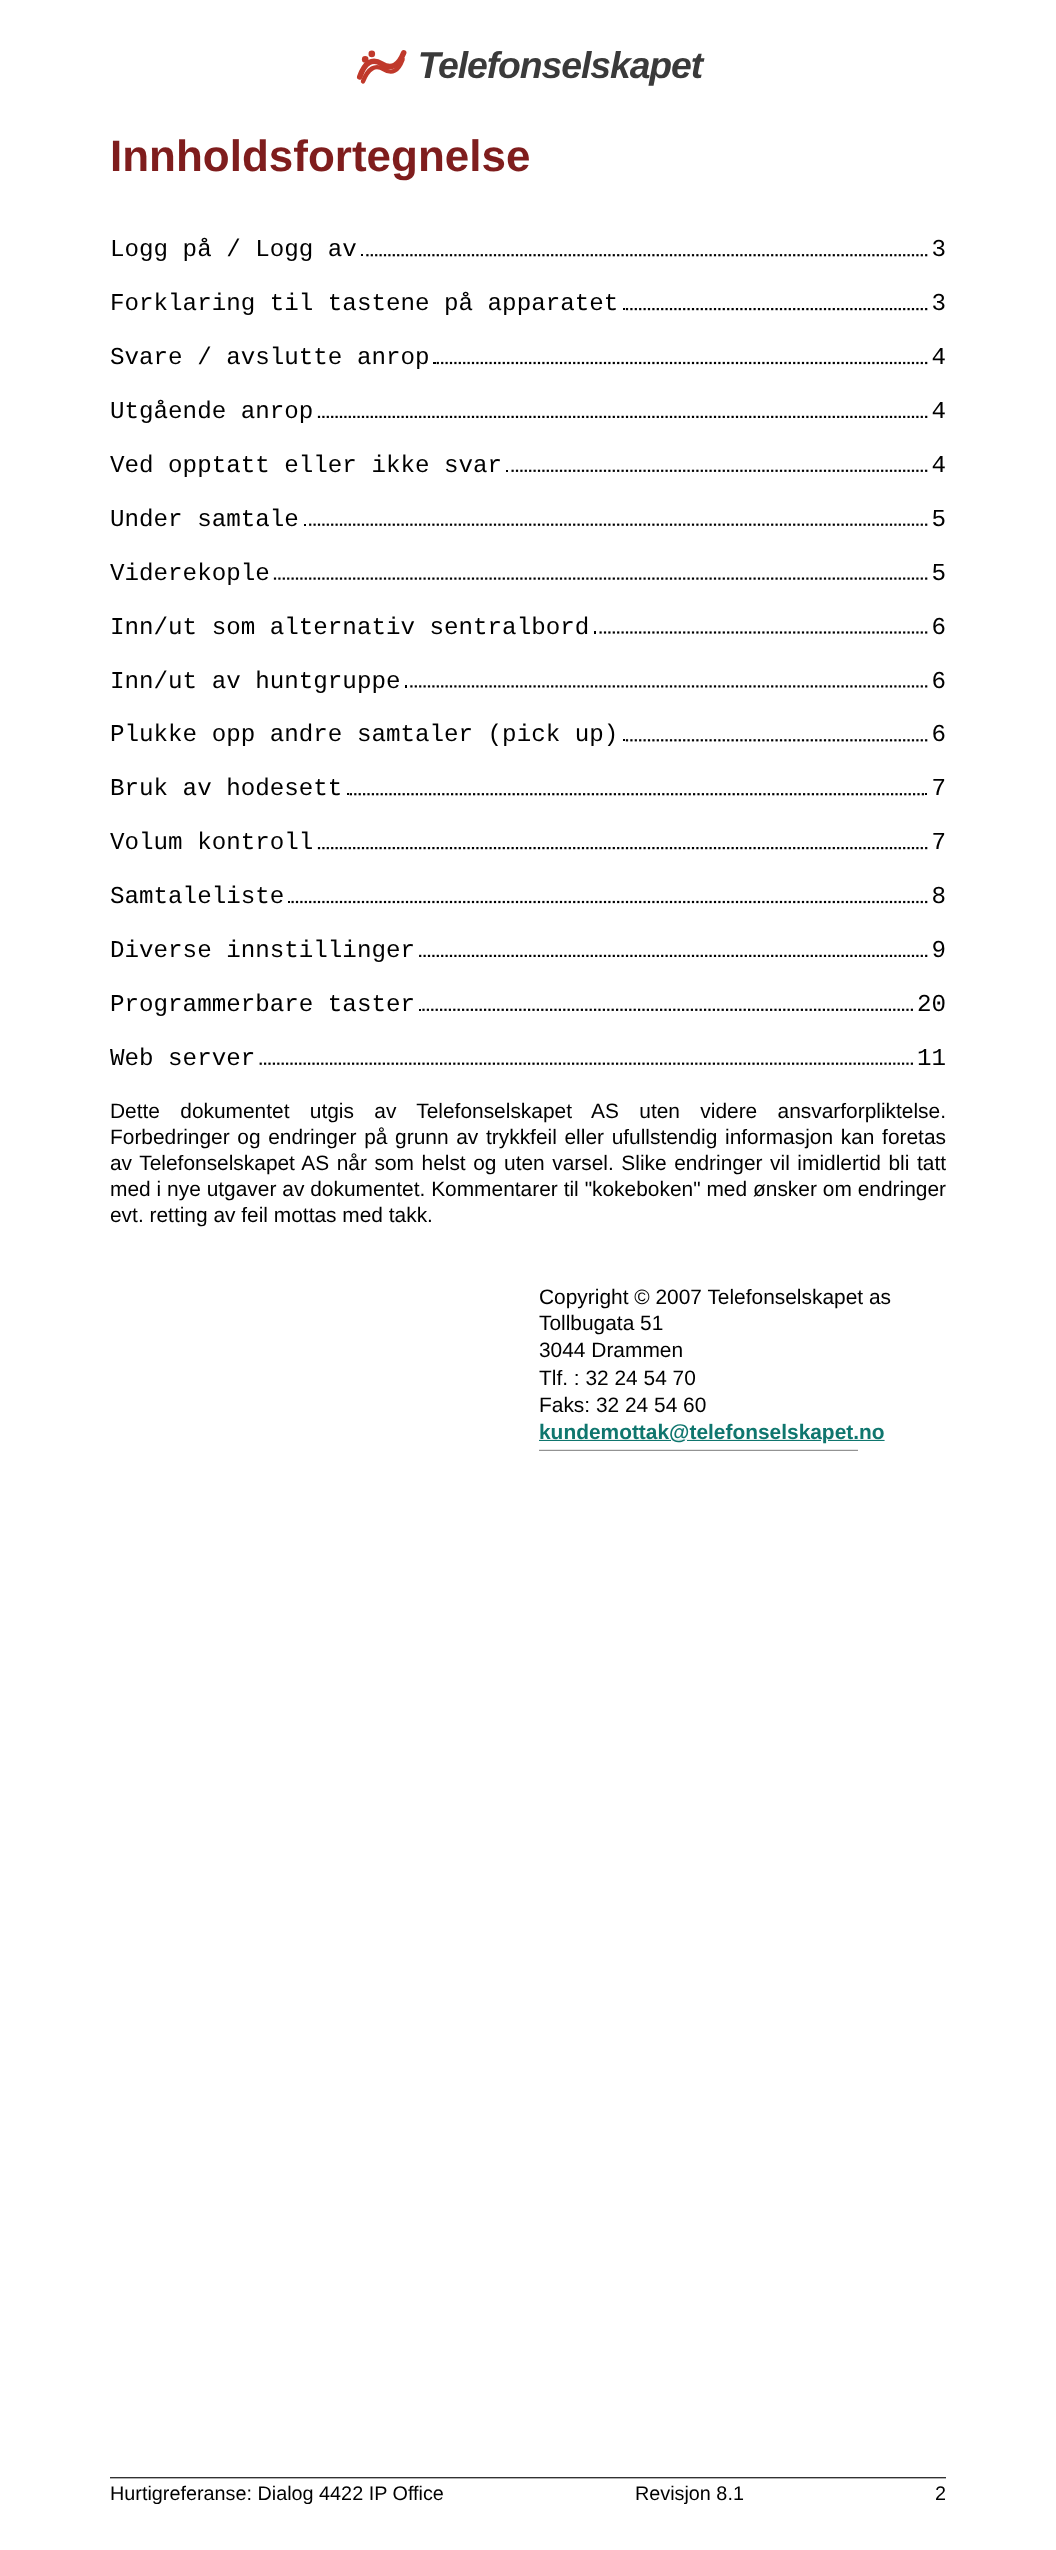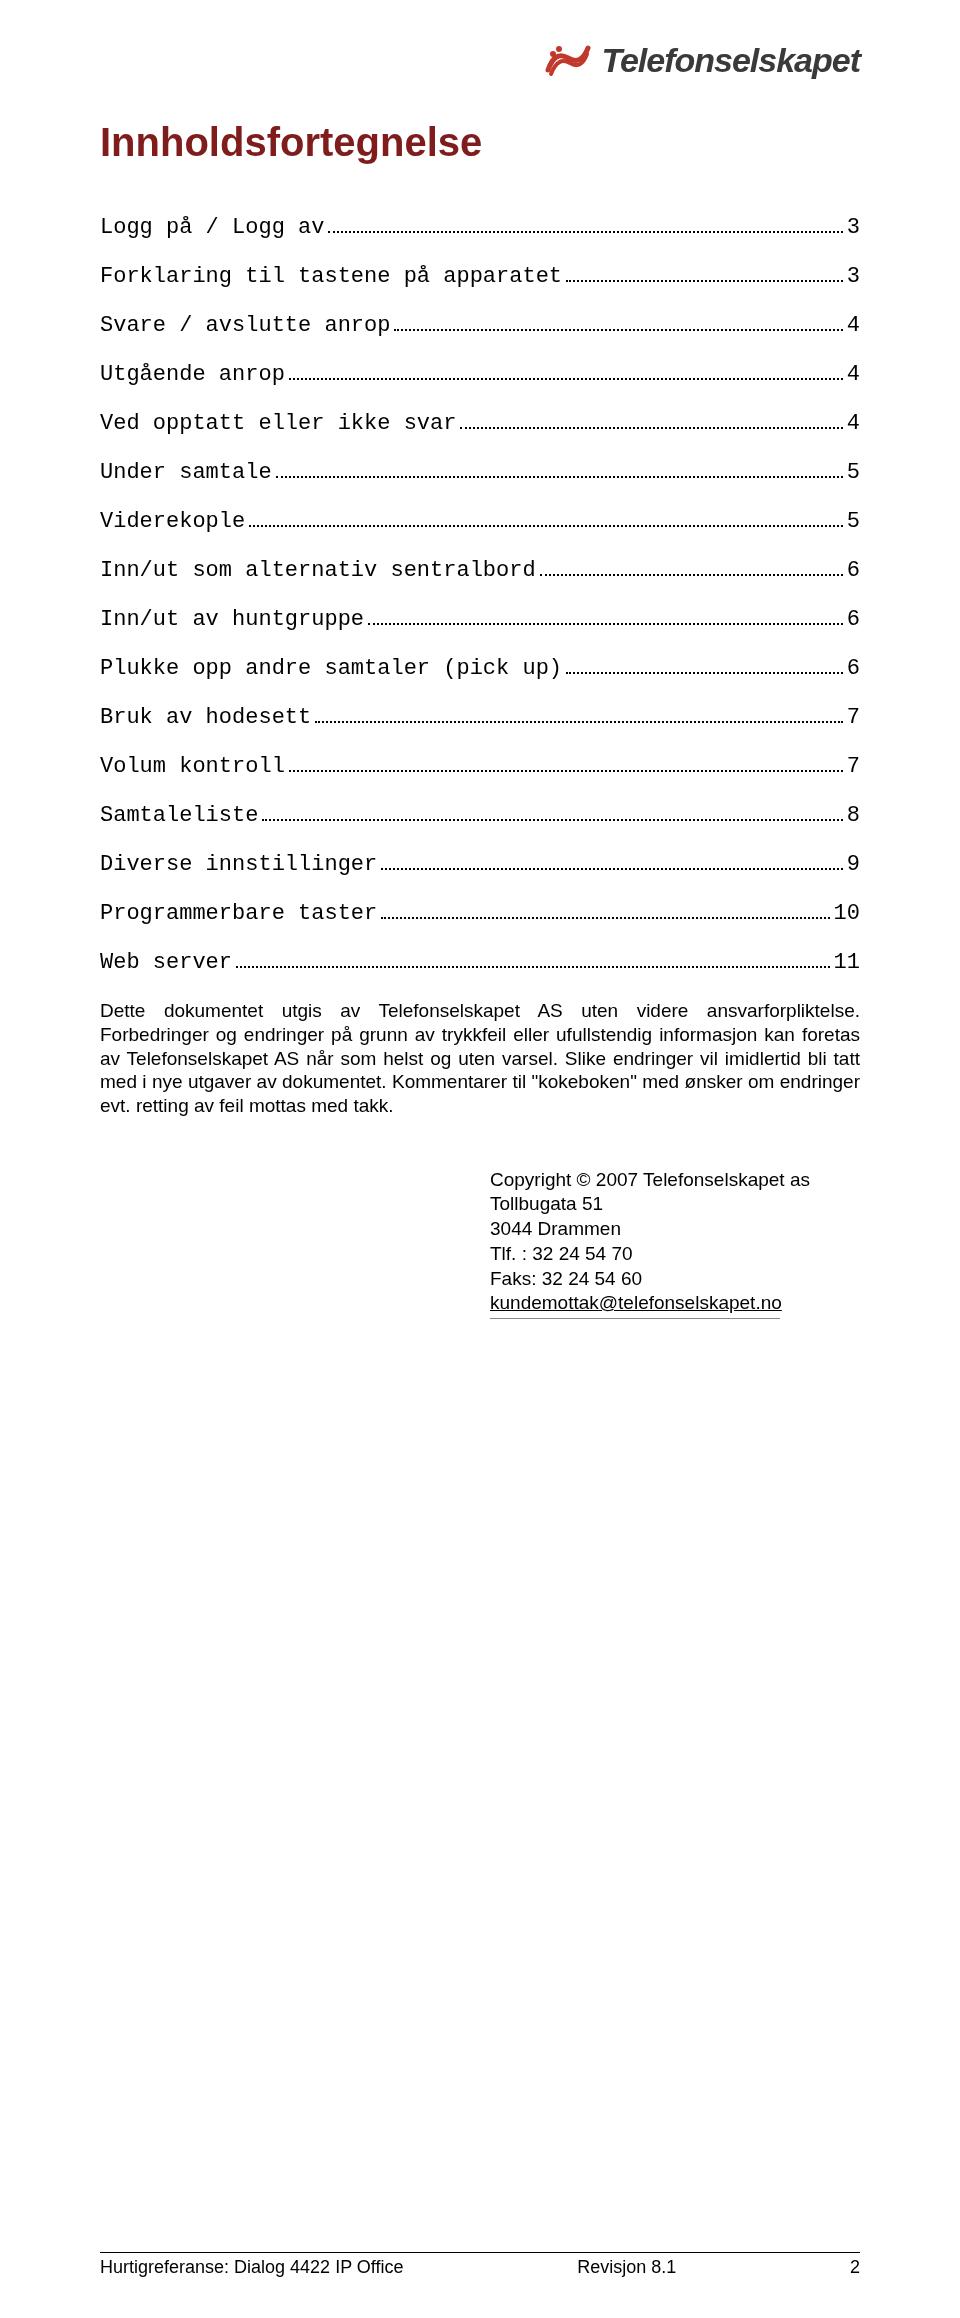--- a/index.html
+++ b/index.html
@@ -13,21 +13,21 @@
   .page {
     width: 960px;
     min-height: 2318px;
     padding: 40px 100px 40px 100px;
     box-sizing: border-box;
     position: relative;
   }
   .header-logo {
     display: flex;
     align-items: center;
-    justify-content: flex-end;
+    justify-content: center;
     margin-bottom: 30px;
     gap: 8px;
   }
   .logo-icon {
     width: 50px;
     height: 40px;
   }
   .logo-text {
     font-size: 34px;
     font-weight: bold;
@@ -69,22 +69,23 @@
     text-align: justify;
     line-height: 1.25;
   }
   .copyright {
     margin-top: 50px;
     margin-left: 390px;
     font-size: 19px;
     line-height: 1.3;
   }
   .copyright .email {
-    color: #000000;
+    color: #0f766e;
     text-decoration: underline;
+    font-weight: bold;
   }
   .hr-small {
     border: none;
     border-top: 1px solid #888;
     width: 290px;
     margin: 2px 0 0 0;
   }
   .footer {
     position: absolute;
     bottom: 40px;
@@ -187,21 +188,21 @@
       <span class="toc-page">8</span>
     </div>
     <div class="toc-row">
       <span class="toc-label">Diverse innstillinger</span>
       <span class="toc-dots"></span>
       <span class="toc-page">9</span>
     </div>
     <div class="toc-row">
       <span class="toc-label">Programmerbare taster</span>
       <span class="toc-dots"></span>
-      <span class="toc-page">10</span>
+      <span class="toc-page">20</span>
     </div>
     <div class="toc-row">
       <span class="toc-label">Web server</span>
       <span class="toc-dots"></span>
       <span class="toc-page">11</span>
     </div>
   </div>
 
   <div class="disclaimer">Dette dokumentet utgis av Telefonselskapet AS uten videre ansvarforpliktelse. Forbedringer og endringer på grunn av trykkfeil eller ufullstendig informasjon kan foretas av Telefonselskapet AS når som helst og uten varsel. Slike endringer vil imidlertid bli tatt med i nye utgaver av dokumentet. Kommentarer til "kokeboken" med ønsker om endringer evt. retting av feil mottas med takk.</div>
 

